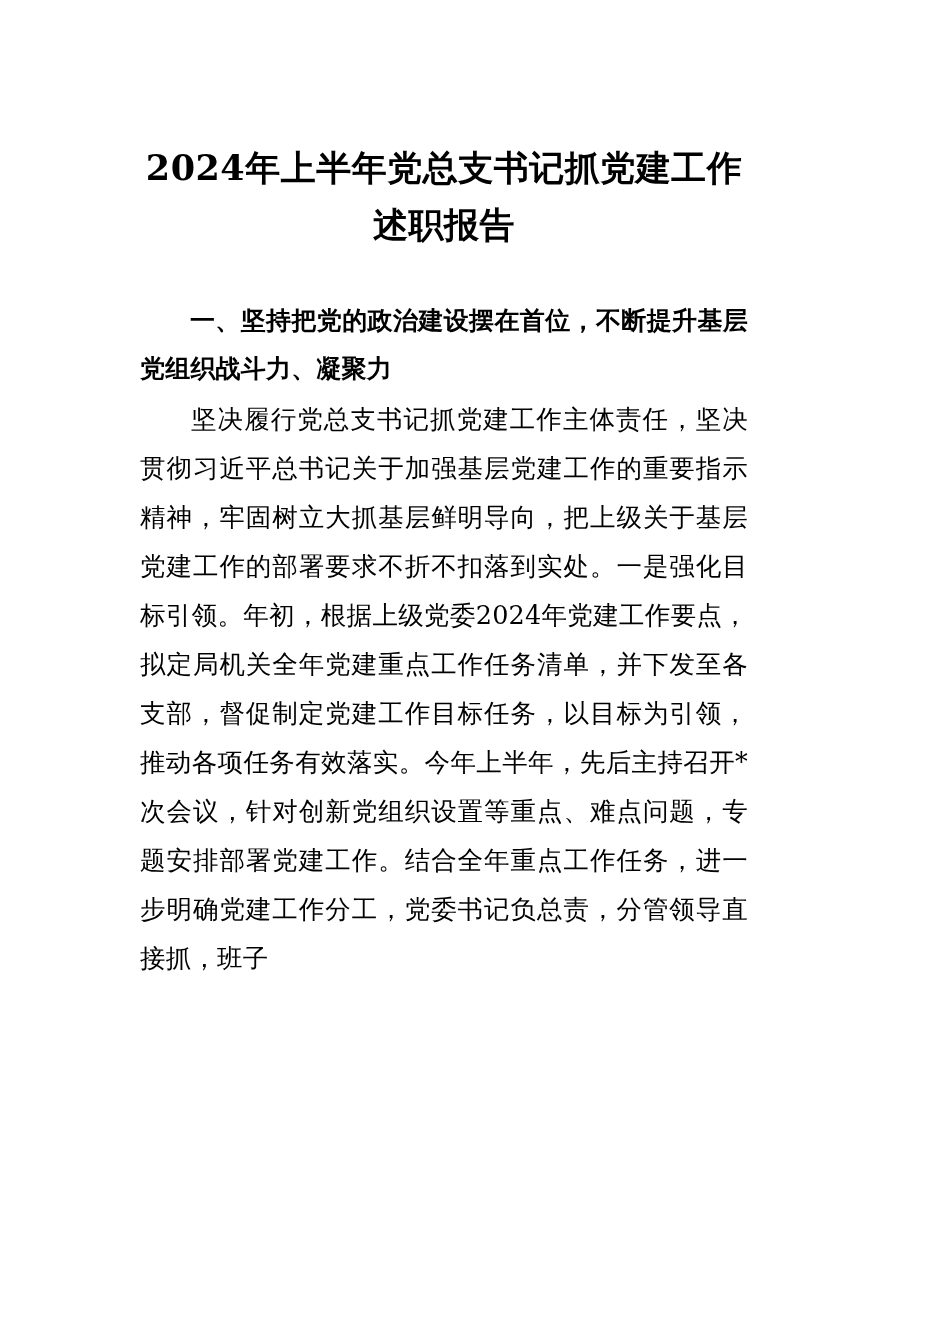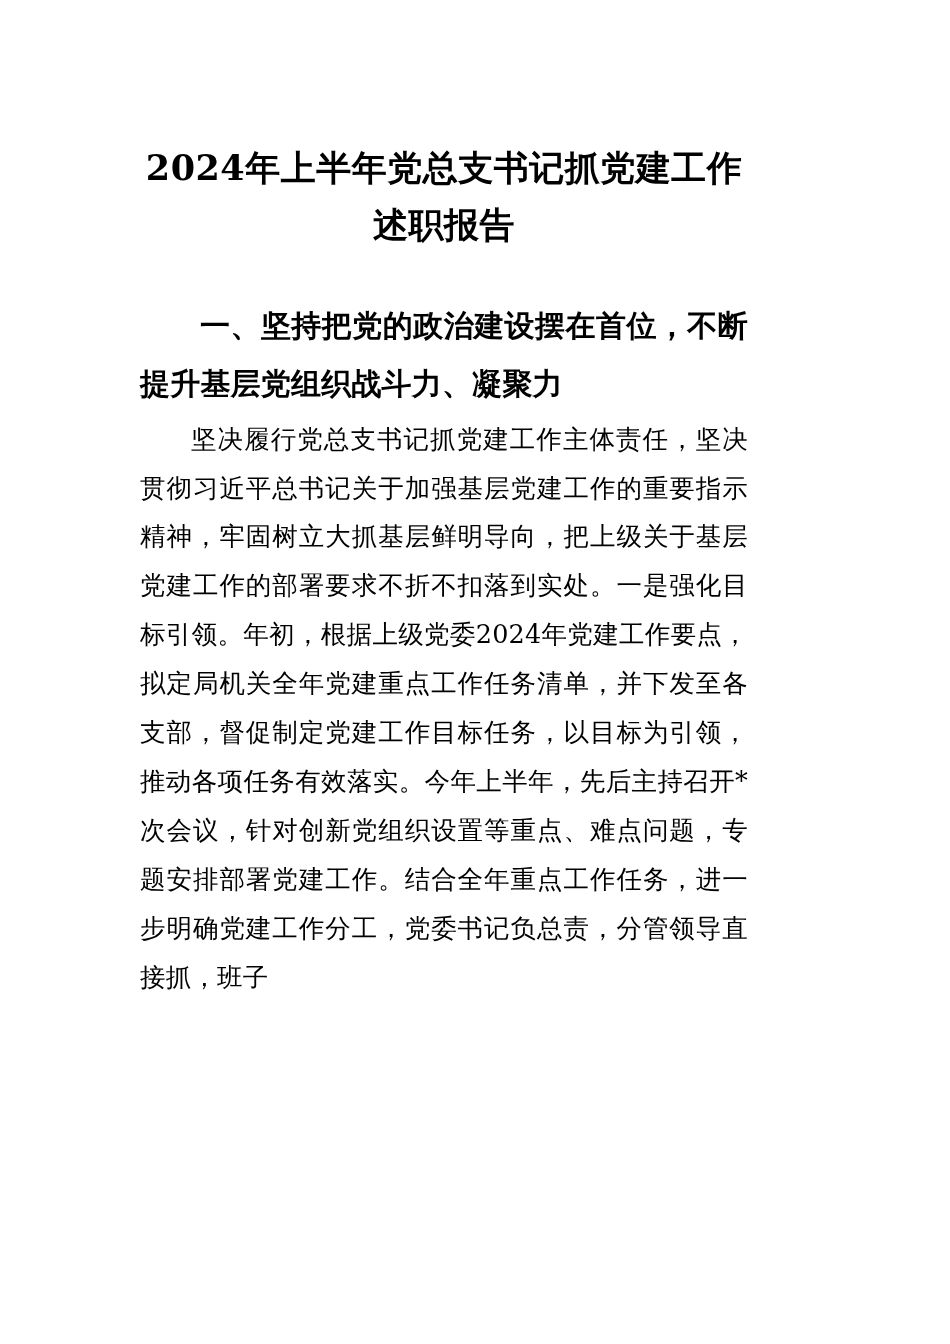--- a/index.html
+++ b/index.html
@@ -36,21 +36,21 @@
     font-size: 25.5px;
     line-height: 1.92;
     text-align: justify;
     text-justify: inter-ideograph;
     margin: 0 0 2px 0;
     text-indent: 2em;
     letter-spacing: 0.2px;
   }
   .heading {
     font-family: "DejaVu Sans", "Liberation Sans", sans-serif;
-    font-size: 30px;
+    font-size: 25px;
     font-weight: 700;
     line-height: 1.92;
     text-align: justify;
     text-indent: 2em;
     margin: 0 0 2px 0;
     letter-spacing: 0.2px;
   }
 </style>
 </head>
 <body>

